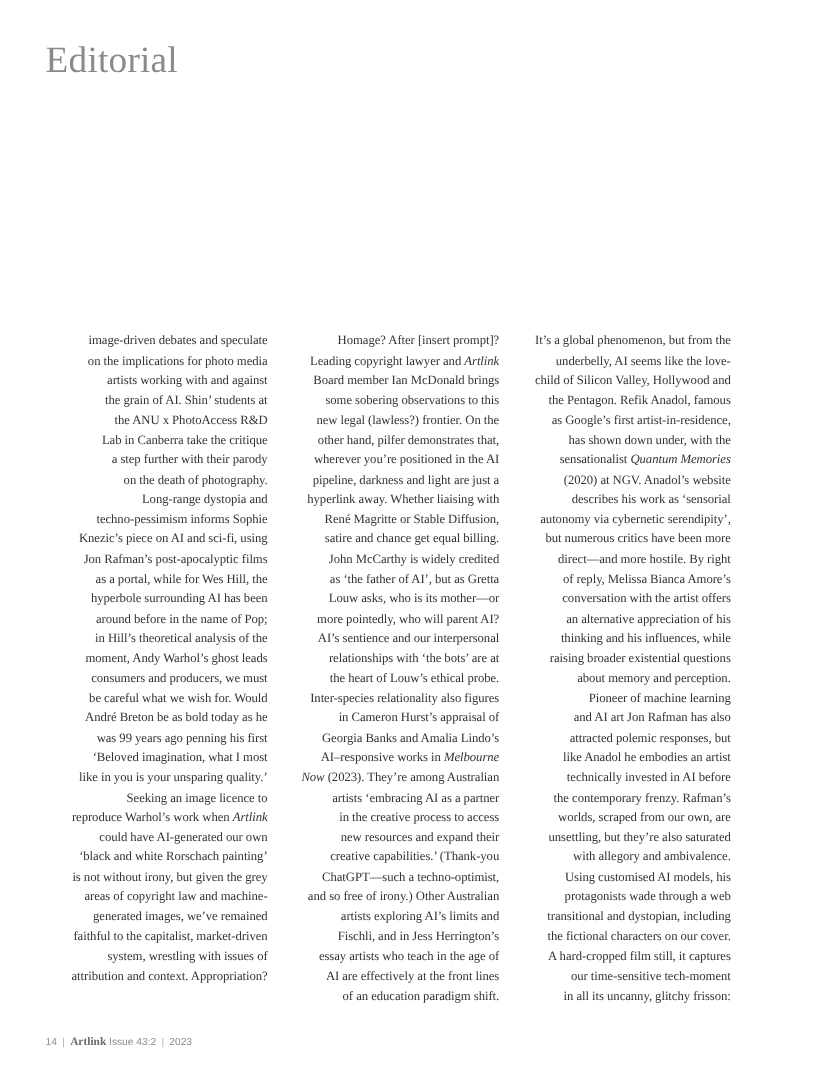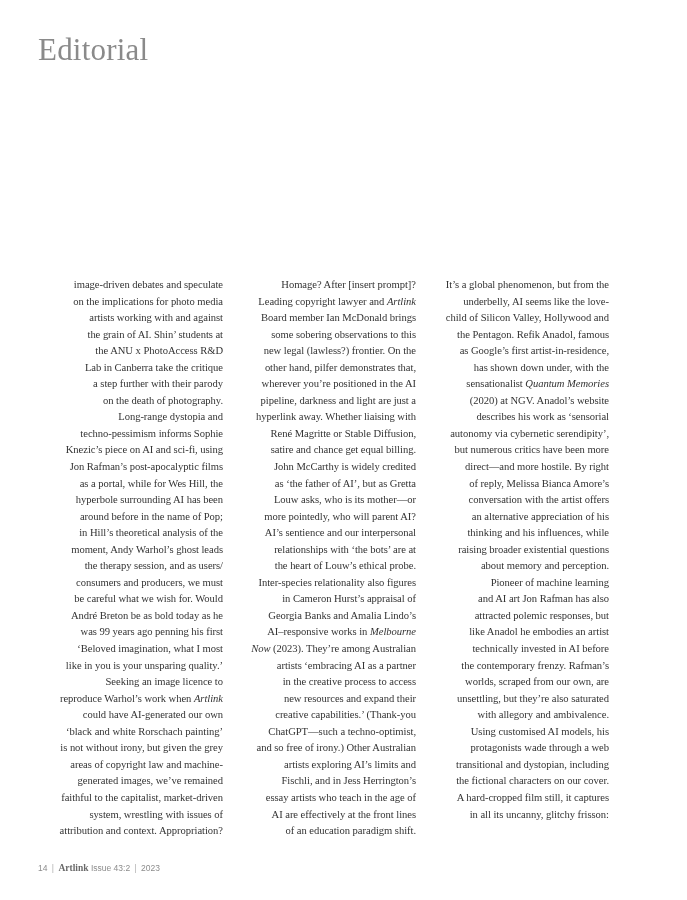--- a/index.html
+++ b/index.html
@@ -87,21 +87,20 @@
       <span class="line"><span>on the death of photography.</span></span>
       <span class="line indent"><span>Long-range dystopia and</span></span>
       <span class="line"><span>techno-pessimism informs Sophie</span></span>
       <span class="line"><span>Knezic’s piece on AI and sci-fi, using</span></span>
       <span class="line"><span>Jon Rafman’s post-apocalyptic films</span></span>
       <span class="line"><span>as a portal, while for Wes Hill, the</span></span>
       <span class="line"><span>hyperbole surrounding AI has been</span></span>
       <span class="line"><span>around before in the name of Pop;</span></span>
       <span class="line"><span>in Hill’s theoretical analysis of the</span></span>
       <span class="line"><span>moment, Andy Warhol’s ghost leads</span></span>
-      <span class="line"><span>the therapy session, and as users/</span></span>
       <span class="line"><span>consumers and producers, we must</span></span>
       <span class="line"><span>be careful what we wish for. Would</span></span>
       <span class="line"><span>André Breton be as bold today as he</span></span>
       <span class="line"><span>was 99 years ago penning his first</span></span>
       <span class="line"><span>‘Beloved imagination, what I most</span></span>
       <span class="line"><span>like in you is your unsparing quality.’</span></span>
       <span class="line indent"><span>Seeking an image licence to</span></span>
       <span class="line"><span>reproduce Warhol’s work when </span><em>Artlink</em></span>
       <span class="line"><span>could have AI-generated our own</span></span>
       <span class="line"><span>‘black and white Rorschach painting’</span></span>
@@ -174,20 +173,21 @@
       <span class="line"><span>technically invested in AI before</span></span>
       <span class="line"><span>the contemporary frenzy. Rafman’s</span></span>
       <span class="line"><span>worlds, scraped from our own, are</span></span>
       <span class="line"><span>unsettling, but they’re also saturated</span></span>
       <span class="line"><span>with allegory and ambivalence.</span></span>
       <span class="line"><span>Using customised AI models, his</span></span>
       <span class="line"><span>protagonists wade through a web</span></span>
       <span class="line"><span>transitional and dystopian, including</span></span>
       <span class="line"><span>the fictional characters on our cover.</span></span>
       <span class="line"><span>A hard-cropped film still, it captures</span></span>
+      <span class="line"><span>our time-sensitive tech-moment</span></span>
       <span class="line"><span>in all its uncanny, glitchy frisson:</span></span>
     </div>
 </div>
 
 <div class="footer">
   <span>14</span>
   <span class="sep">|</span>
   <span class="brand">Artlink</span>
   <span>Issue 43:2</span>
   <span class="sep">|</span>

